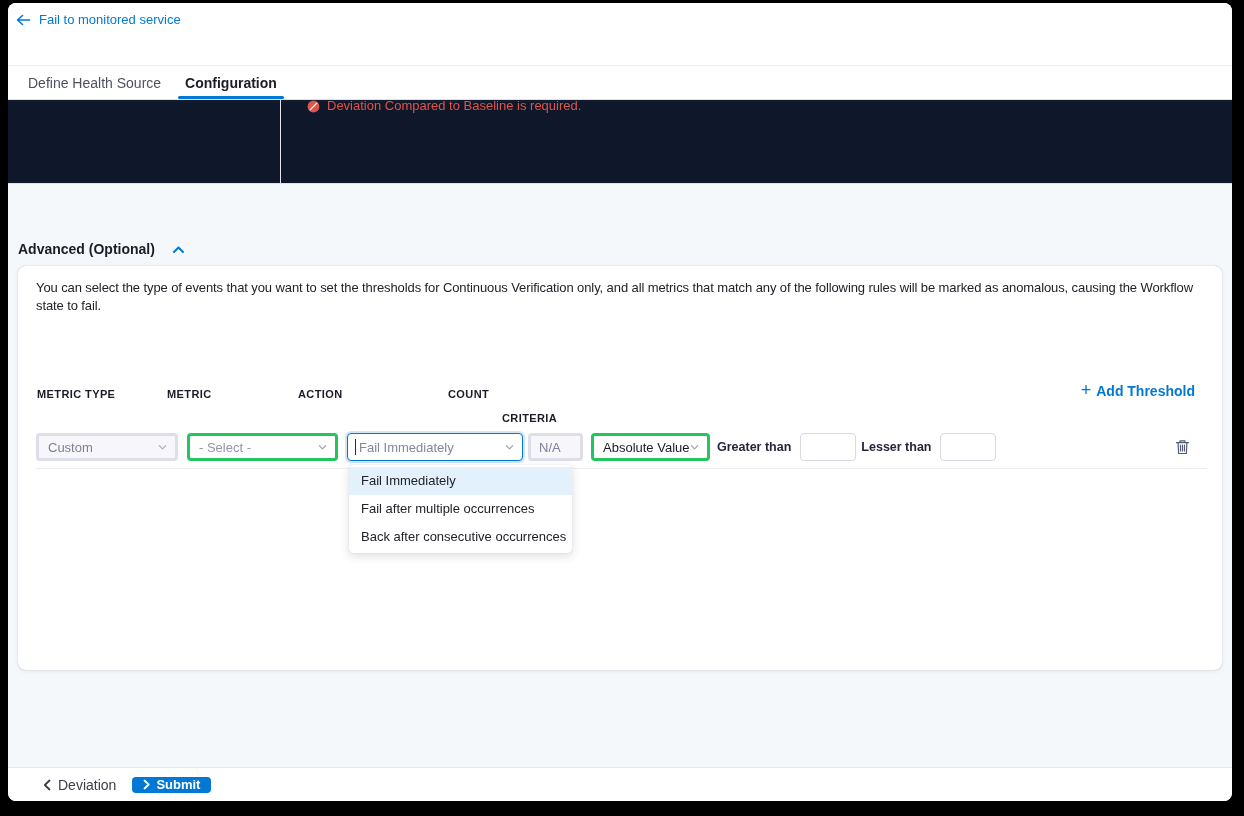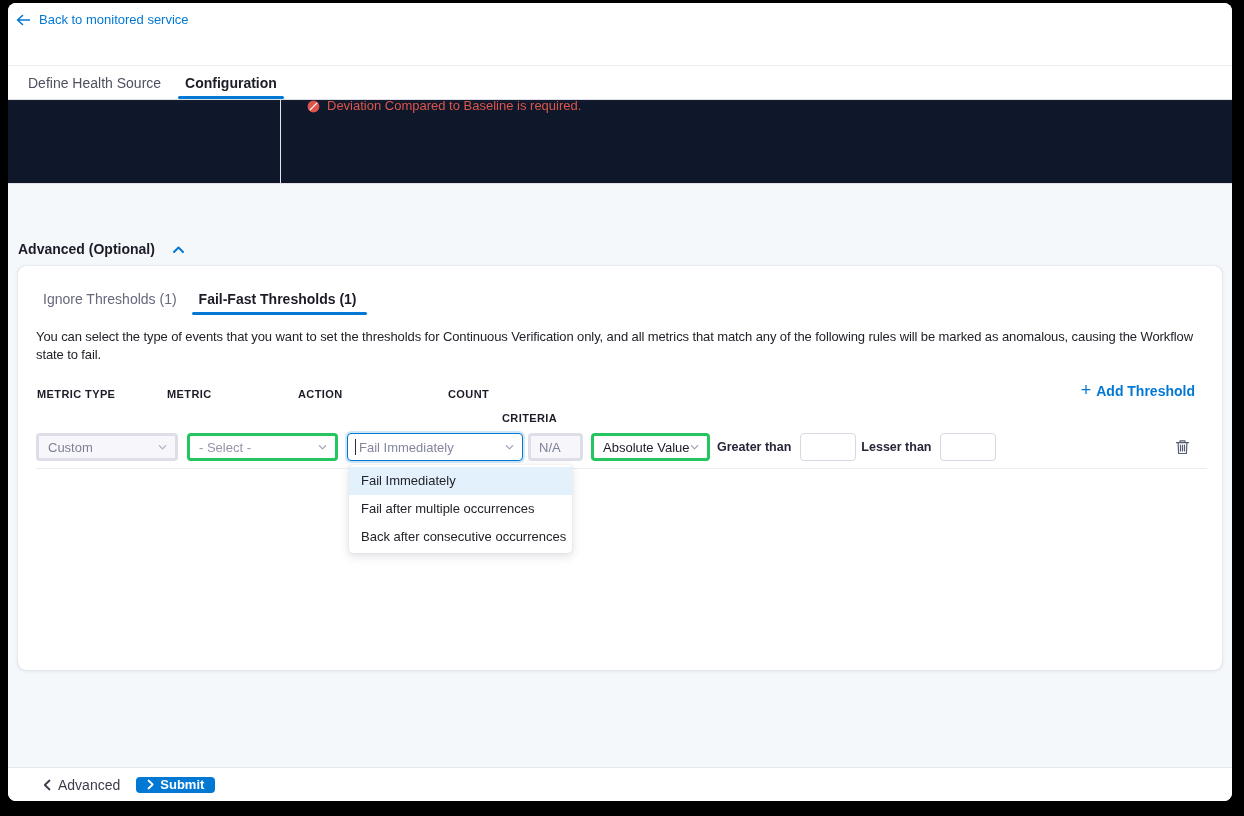--- a/index.html
+++ b/index.html
@@ -84,21 +84,21 @@
 <div class="frame">
   <div class="screen">
 
     <div class="topbar">
       <div class="back-row">
         <span style="display:flex;">
           <svg width="16" height="14" viewBox="0 0 16 14">
               <path d="M14.5 7H2.5M7.5 2.5L2.5 7l5 4.5" fill="none" stroke="#0278d5" stroke-width="1.6" stroke-linecap="round" stroke-linejoin="round"></path>
             </svg>
         </span>
-        <span class="back-label">Back to monitored service</span>
+        <span class="back-label">Fail to monitored service</span>
       </div>
     </div>
 
     <div class="main-tabs">
       <div class="mtab mtab-define">Define Health Source</div>
       <div class="mtab mtab-config">Configuration</div>
     </div>
 
     <div class="panel-row">
       <div class="panel-left"></div>
@@ -119,24 +119,20 @@
         <span class="advanced-title">Advanced (Optional)</span>
         <span class="chevron-up-btn">
           <svg width="13" height="9" viewBox="0 0 13 9">
               <path d="M2 7L6.5 2.5 11 7" fill="none" stroke="#0278d5" stroke-width="2" stroke-linecap="round" stroke-linejoin="round"></path>
             </svg>
         </span>
       </div>
 
       <div class="card">
 
-        <div class="card-tabs">
-          <div class="ctab">Ignore Thresholds (1)</div>
-          <div class="ctab active">Fail-Fast Thresholds (1)</div>
-        </div>
 
         <p class="desc">You can select the type of events that you want to set the thresholds for Continuous Verification only, and all metrics that match any of the following rules will be marked as anomalous, causing the Workflow state to fail.</p>
 
         <div class="thead">
           <span class="th th-metric-type">METRIC TYPE</span>
           <span class="th th-metric">METRIC</span>
           <span class="th th-action">ACTION</span>
           <span class="th th-count">COUNT</span>
           <span class="th th-criteria">CRITERIA</span>
           <div class="add-threshold">
@@ -202,21 +198,21 @@
         </div>
 
       </div>
     </div>
 
     <div class="footer">
       <div class="prev-btn">
         <svg width="8" height="12" viewBox="0 0 8 12">
             <path d="M6.5 1.5L1.8 6l4.7 4.5" fill="none" stroke="#3b3c4a" stroke-width="1.8" stroke-linecap="round" stroke-linejoin="round"></path>
           </svg>
-        <span>Advanced</span>
+        <span>Deviation</span>
       </div>
       <button class="submit-btn">
         <svg width="7" height="11" viewBox="0 0 7 11">
             <path d="M1.5 1.5L5.7 5.5 1.5 9.5" fill="none" stroke="#fff" stroke-width="1.8" stroke-linecap="round" stroke-linejoin="round"></path>
           </svg>
         <span>Submit</span>
       </button>
     </div>
 
   </div>

